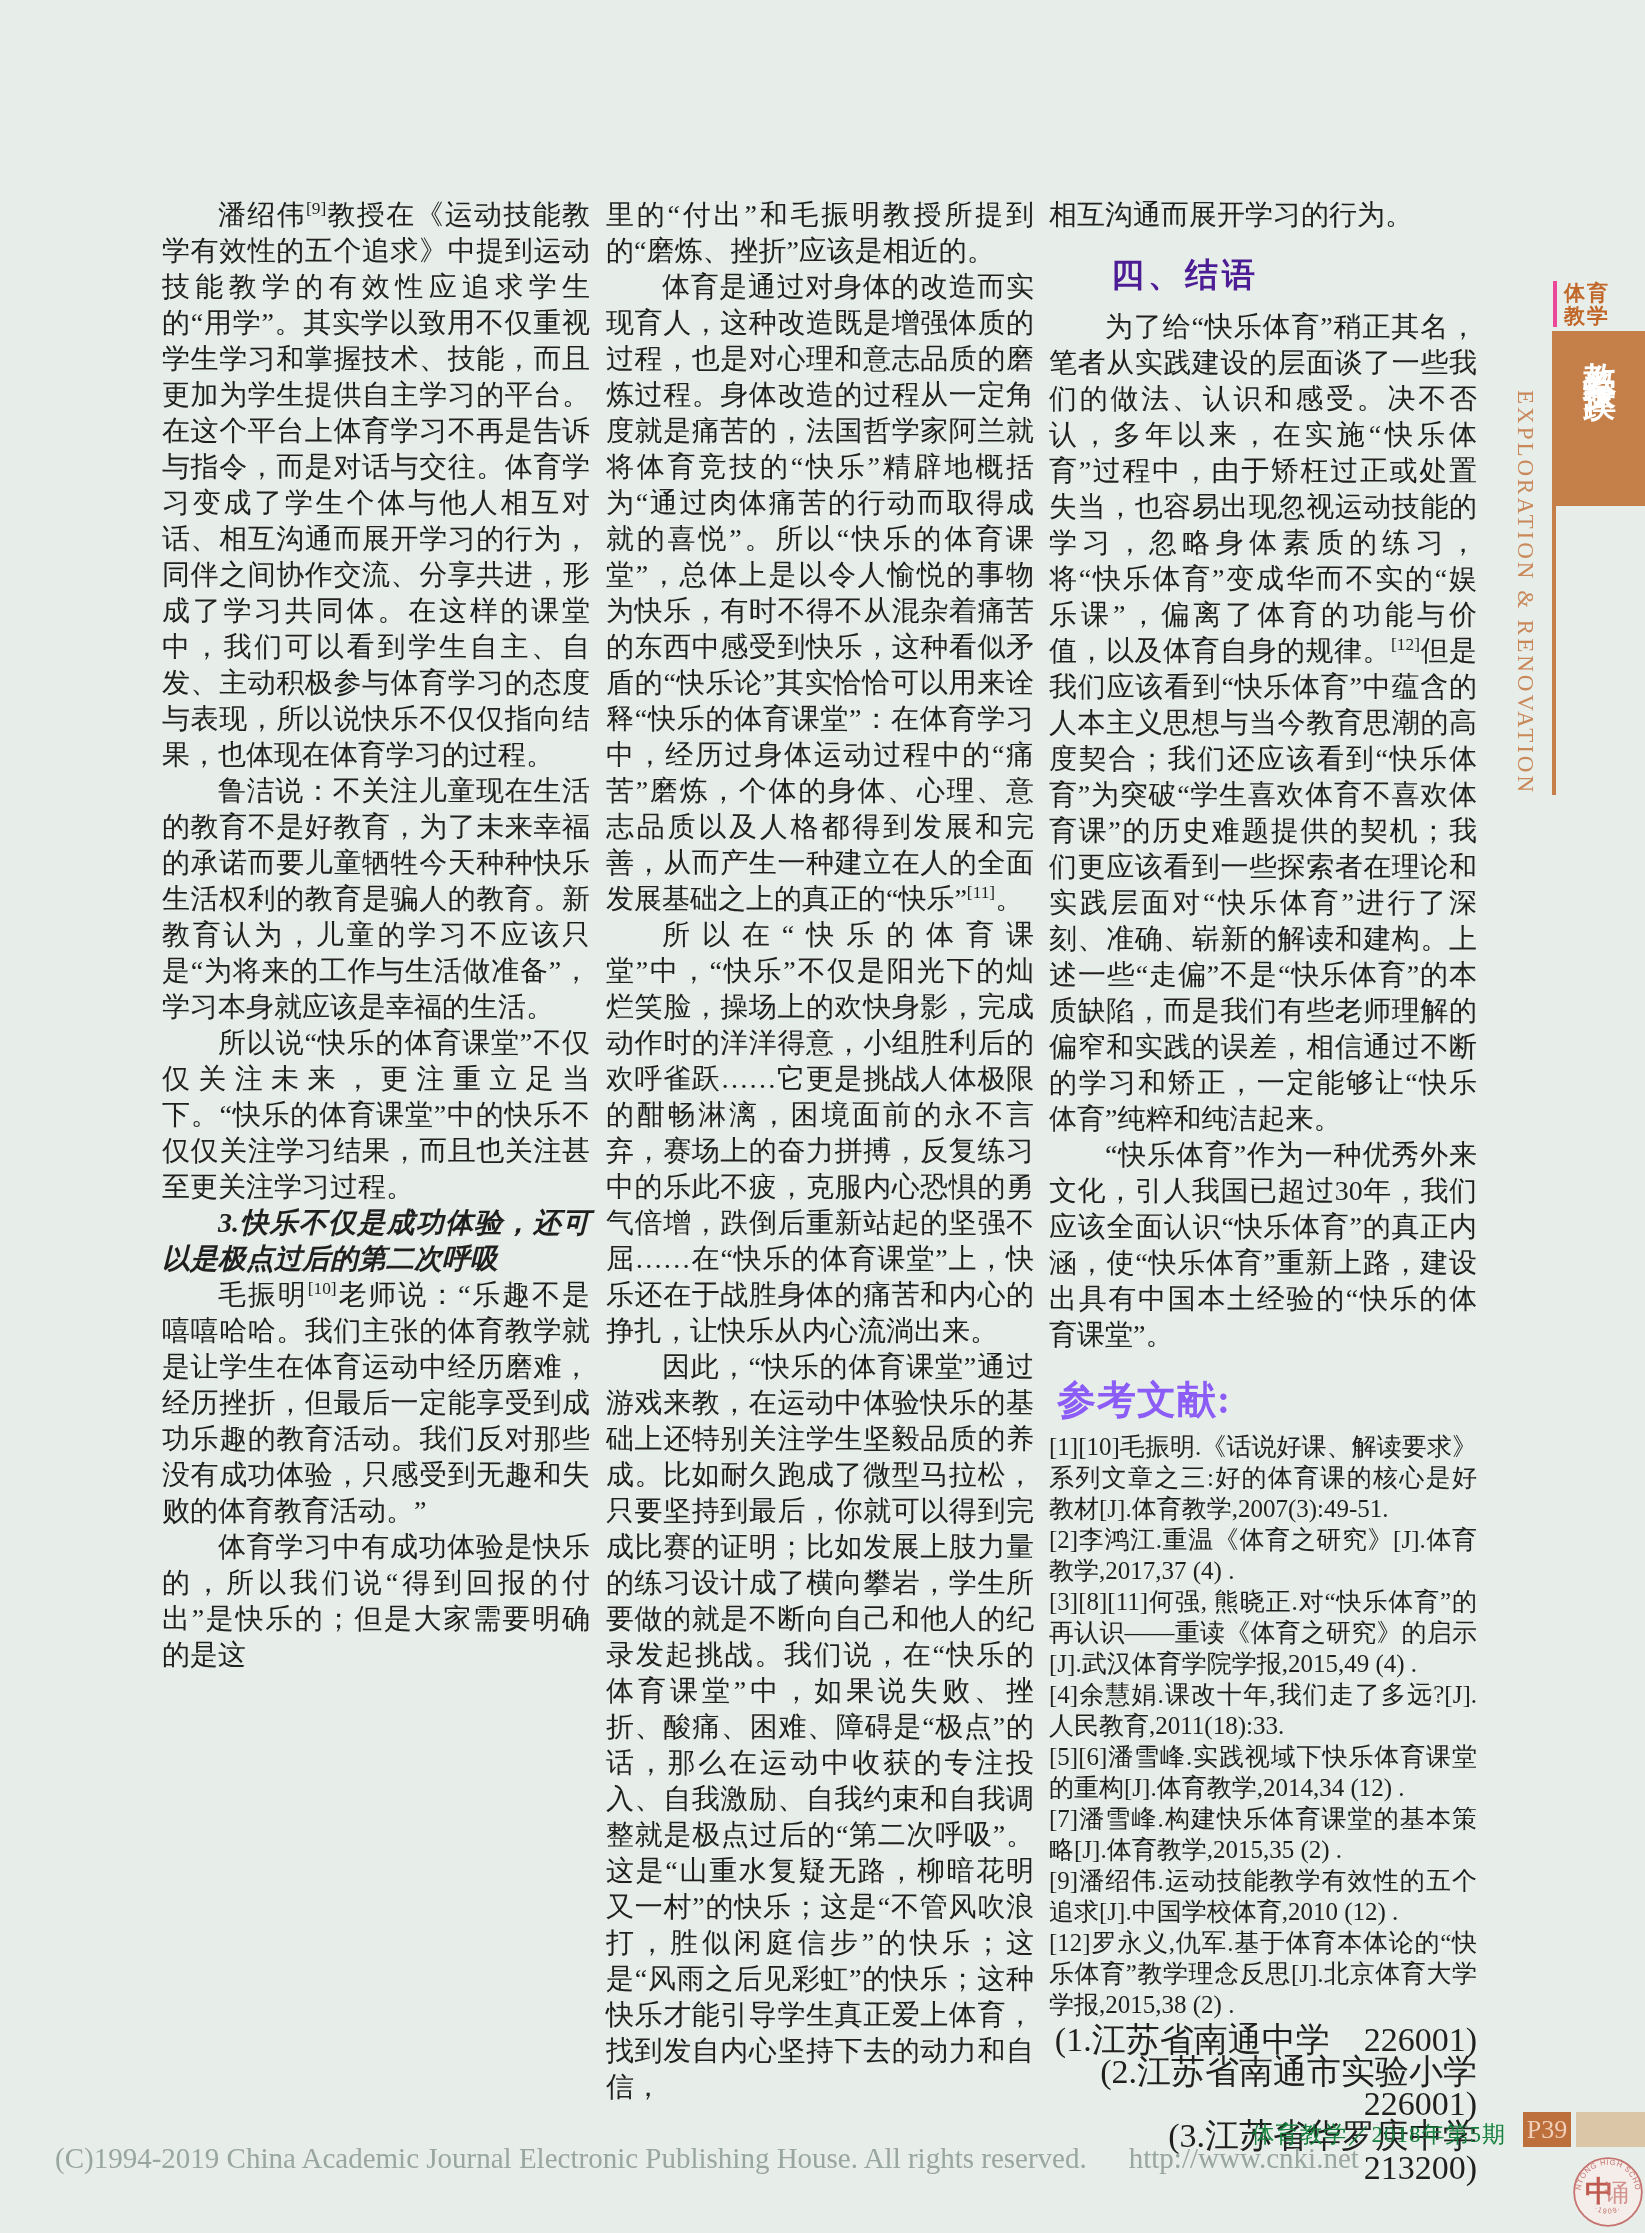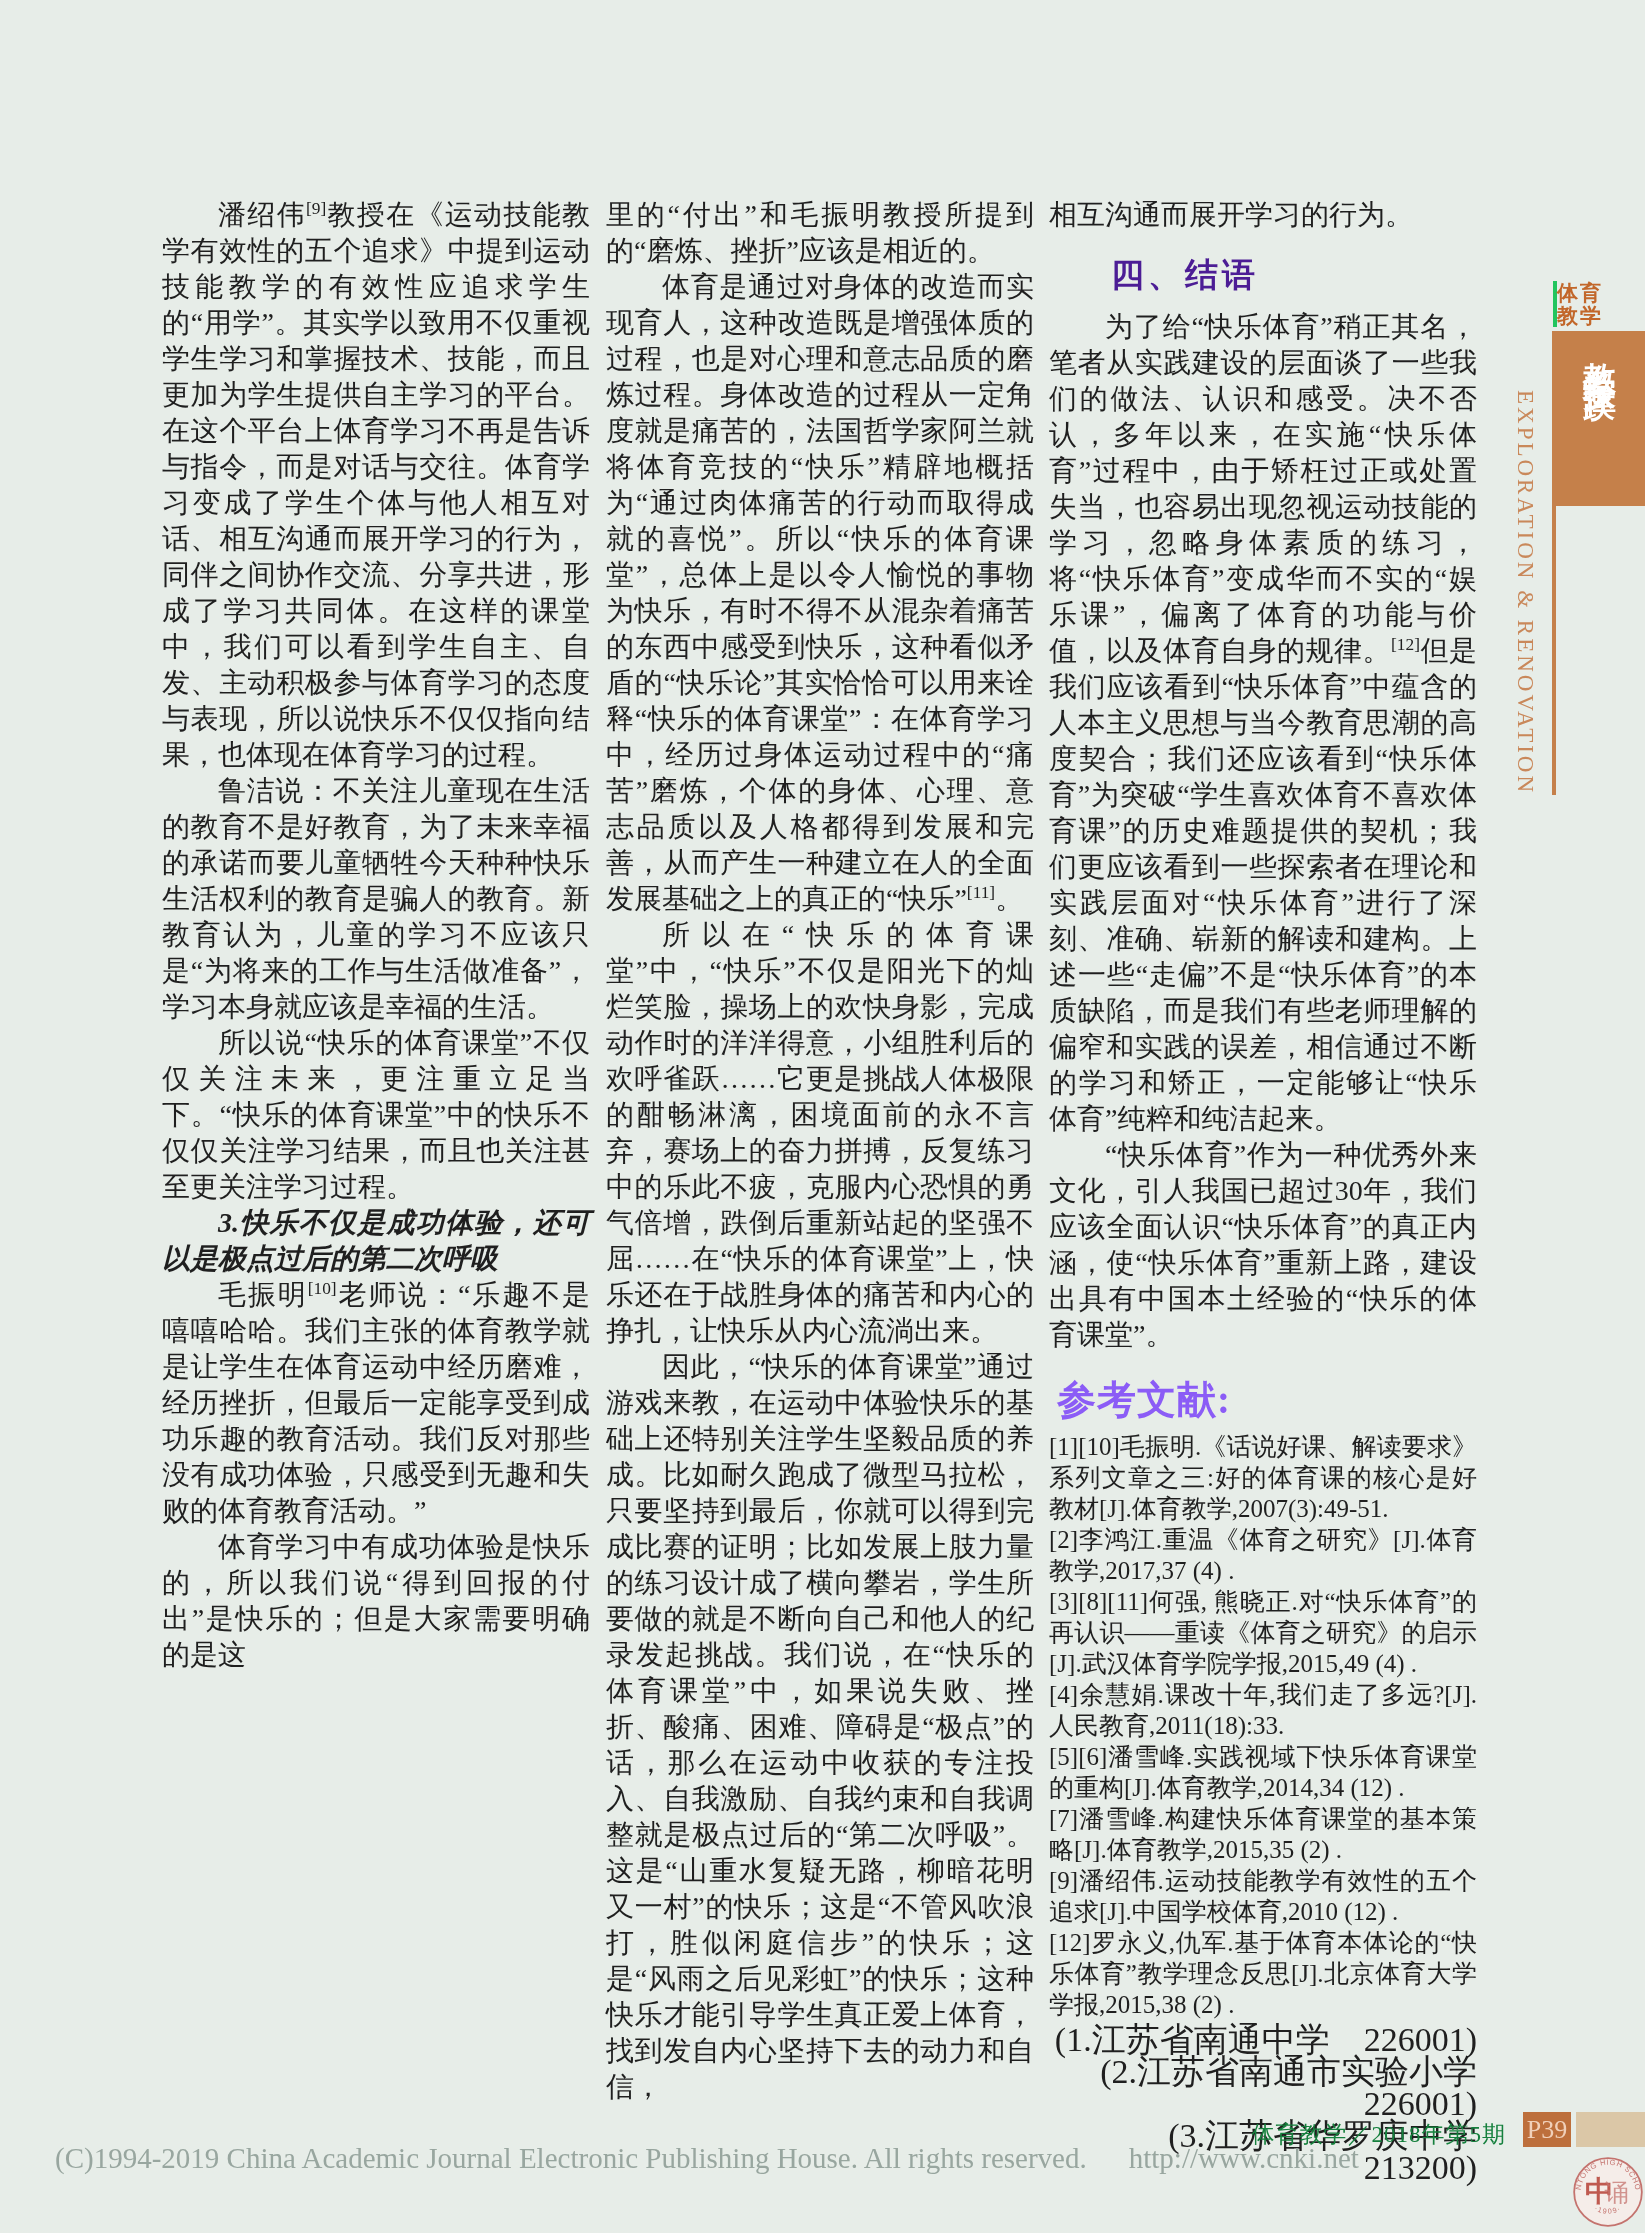--- a/index.html
+++ b/index.html
@@ -38,21 +38,21 @@
     font-weight:bold; font-size:39px; line-height:34px;
     color:#8b5cf6; letter-spacing:1px;
   }
   .references { font-size:25px; line-height:31px; }
   .references .ref-item { margin:0; text-indent:0; text-align:justify; }
   .affiliations { margin-top:4px; font-size:34px; line-height:32px; }
   .affiliations .affiliation { text-align:right; }
   
   .journal-tag {
     position:absolute; left:1553px; top:281px;
-    border-left:4px solid #22c55e; 
+    border-left:4px solid #ec4899; padding-left:7px;
     font-family:"Liberation Sans","DejaVu Sans",sans-serif;
     font-weight:bold; font-size:21px; line-height:23px;
     letter-spacing:2px; color:#c2672a;
   }
   .tab-block {
     position:absolute; left:1552px; top:331px;
     width:94px; height:175px; background:#c5804a;
     display:flex; align-items:flex-start; justify-content:center;
   }
   .tab-block .tab-title {

